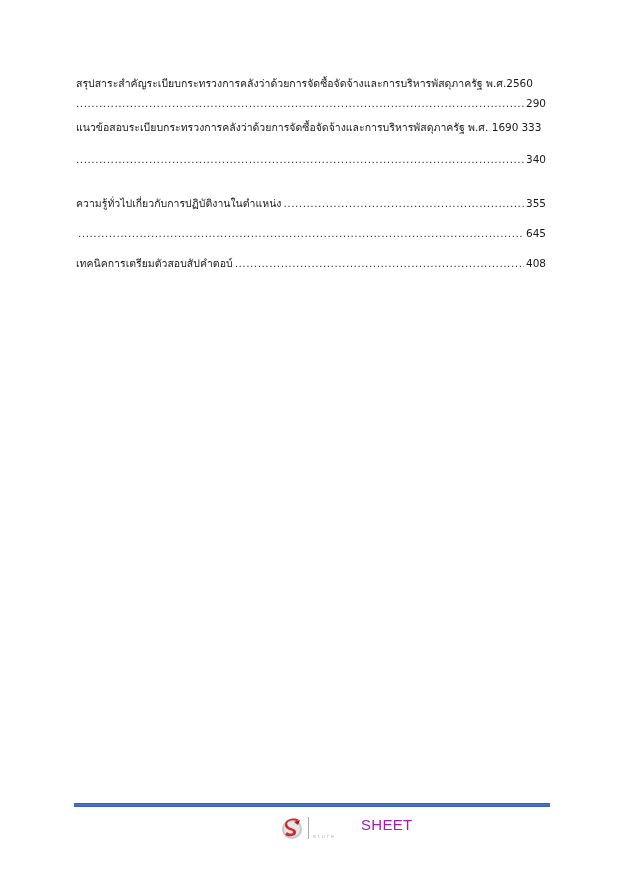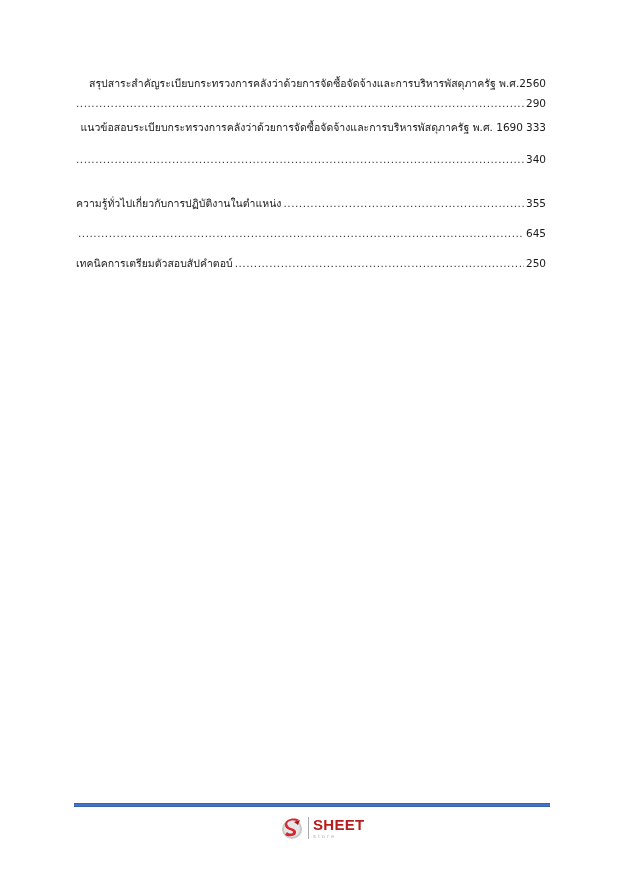--- a/index.html
+++ b/index.html
@@ -32,21 +32,20 @@
       position: relative;
       font-size: 10.5px;
       line-height: 14px;
       white-space: nowrap;
     }
     .toc-line {
       display: flex;
       align-items: baseline;
       width: 470px;
       height: 14px;
-      justify-content: flex-end;
     }
     .toc-title {
       flex: 0 0 auto;
       white-space: nowrap;
       overflow: hidden;
     }
     .toc-leader {
       flex: 1 1 auto;
       overflow: hidden;
       white-space: nowrap;
@@ -91,24 +90,25 @@
       background: #aaa;
       margin: 0 4px 0 5px;
     }
     .logo-text {
       display: flex;
       flex-direction: column;
       line-height: 1;
     }
     .logo-brand {
       font-family: "Liberation Sans", sans-serif;
-      font-weight: bold;
+      font-weight: normal;
       font-size: 15px;
-      color: #b91c1c;
+      color: #a21caf;
       letter-spacing: 0.3px;
+      margin-left: 48px;
     }
     .logo-sub {
       font-family: "Liberation Sans", sans-serif;
       font-size: 6px;
       color: #bbbbbb;
       letter-spacing: 2px;
       margin-top: 1px;
     }
   </style>
 </head>
@@ -155,21 +155,21 @@
       <div class="toc-line">
         <span class="toc-leader"></span>
         <span class="toc-page">645</span>
       </div>
     </div>
 
     <div class="toc-entry" style="margin-top:16px;">
       <div class="toc-line">
         <span class="toc-title">เทคนิคการเตรียมตัวสอบสัปคำตอบ์</span>
         <span class="toc-leader"></span>
-        <span class="toc-page">250</span>
+        <span class="toc-page">408</span>
       </div>
     </div>
 
 
   </div>
 
   <div class="footer-rule"></div>
 
   <div class="logo">
     <span class="logo-mark">

